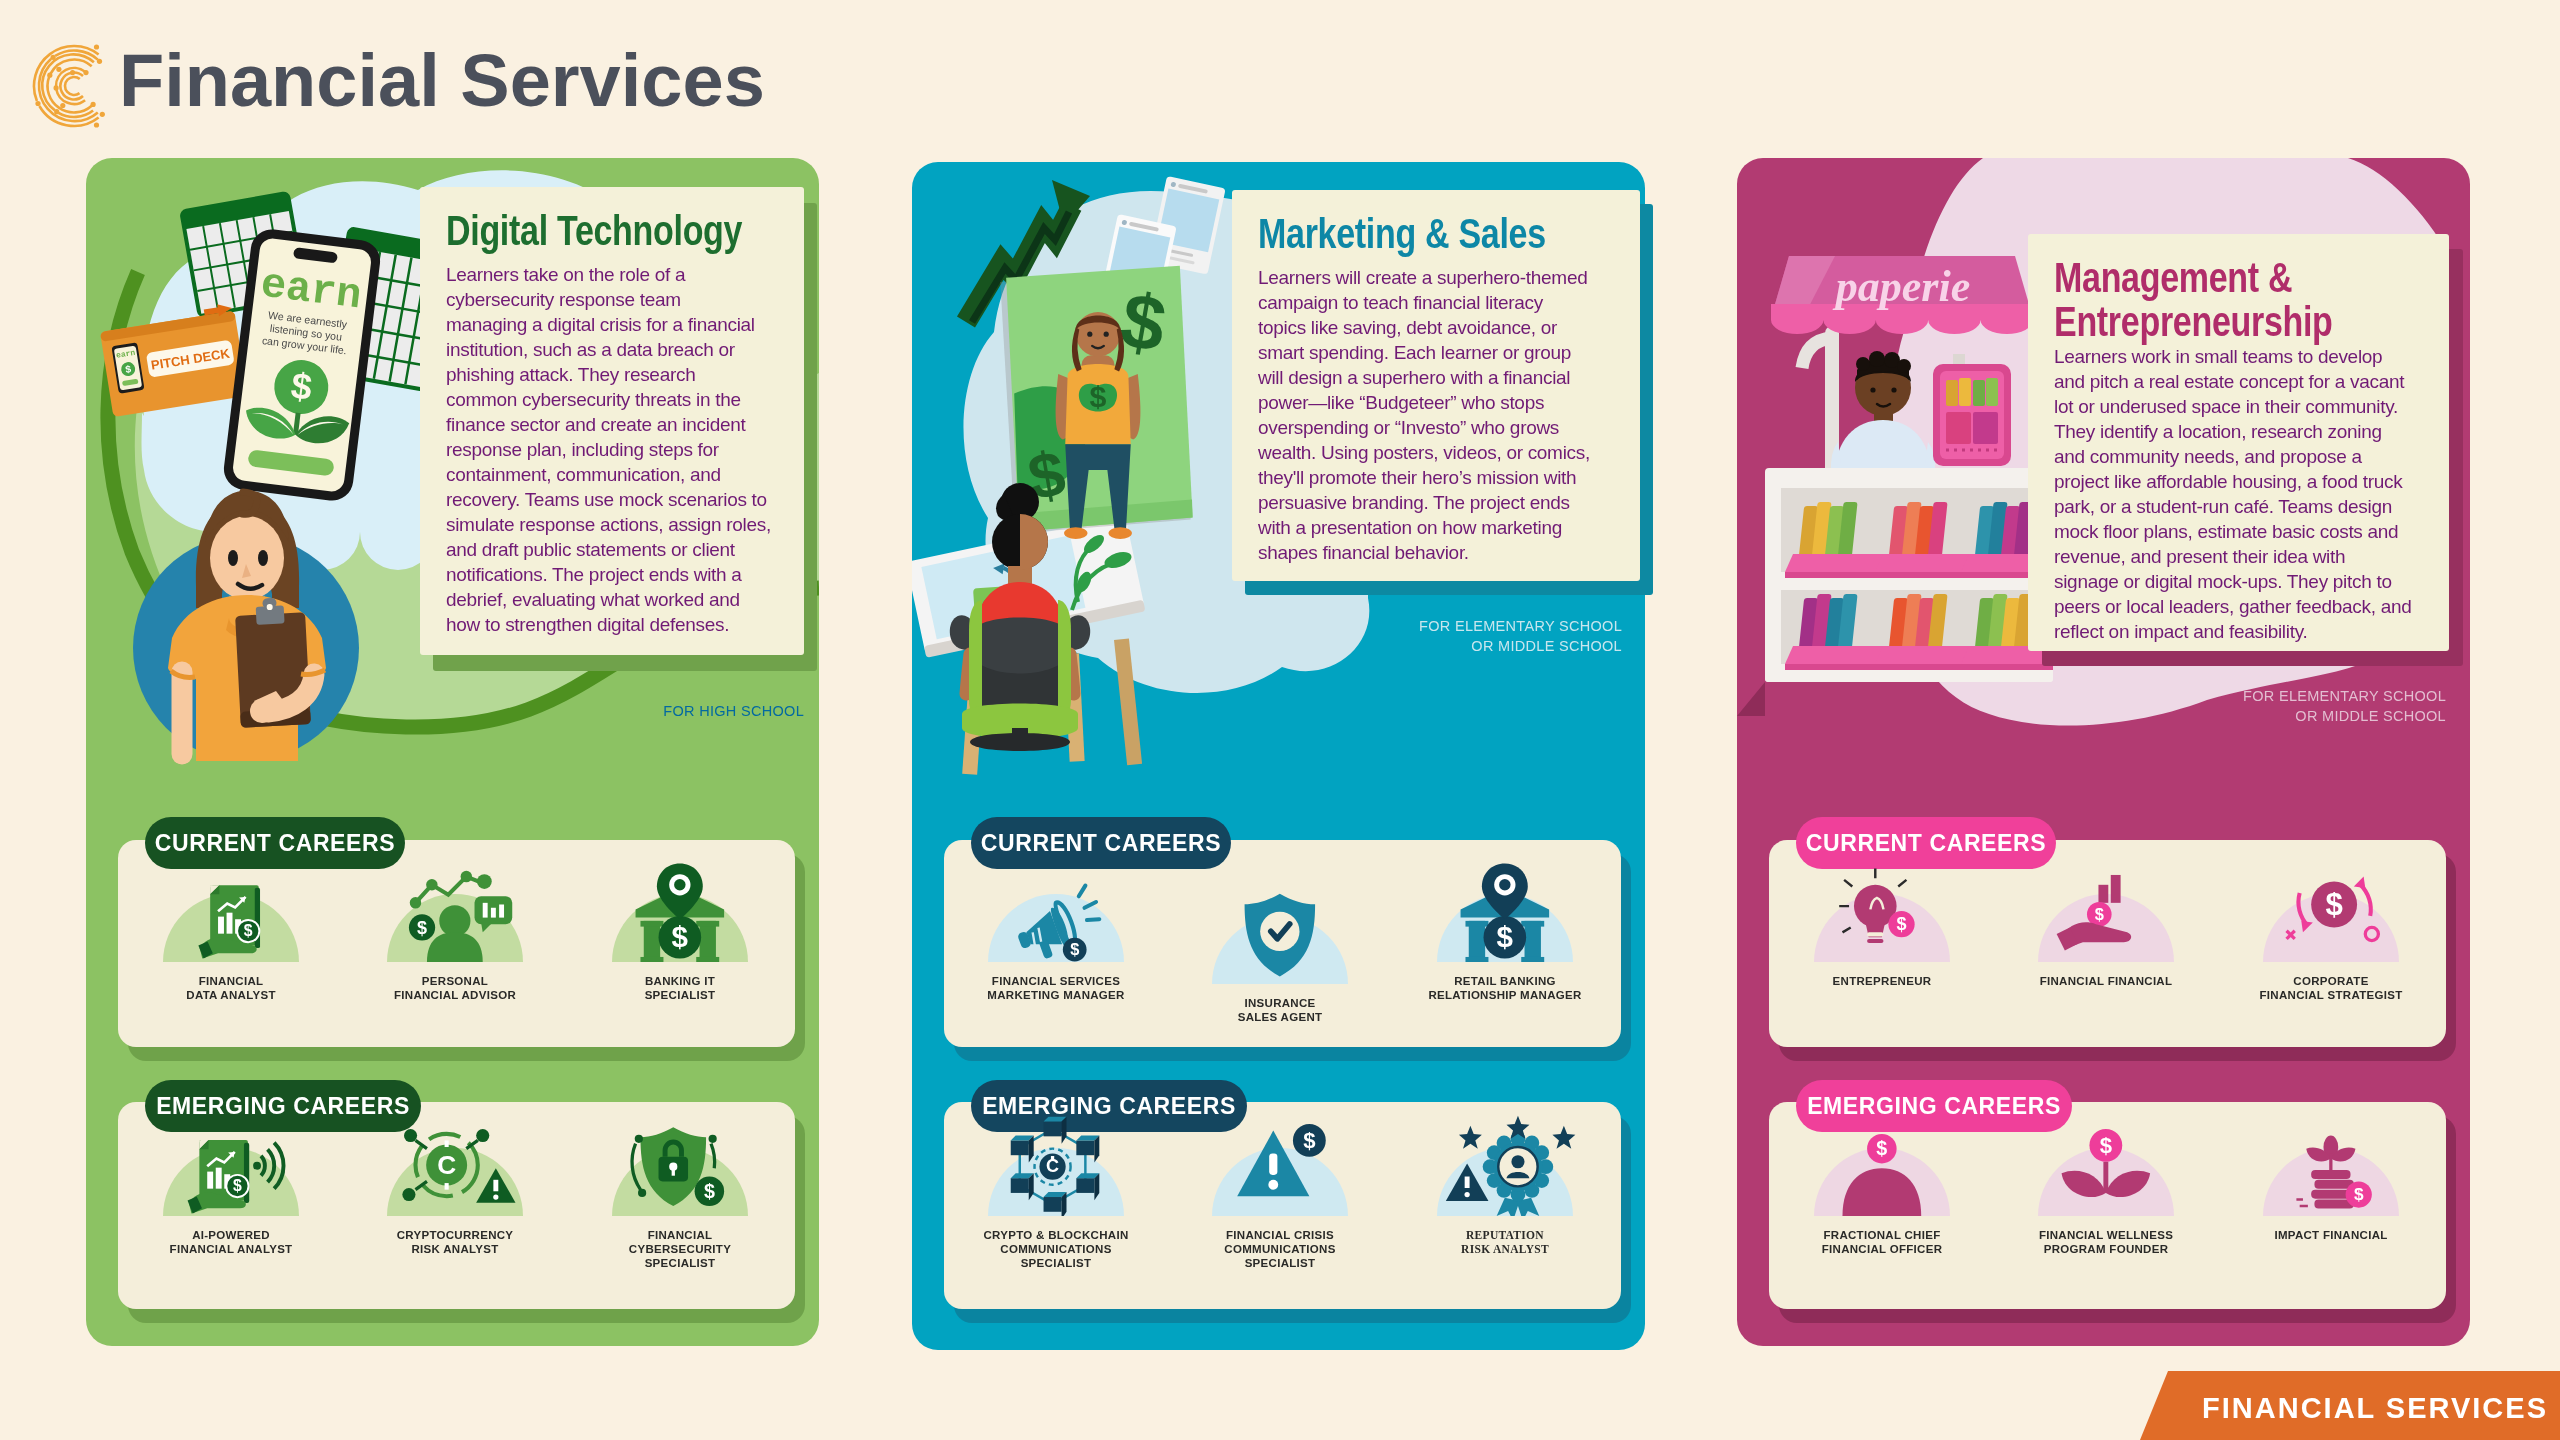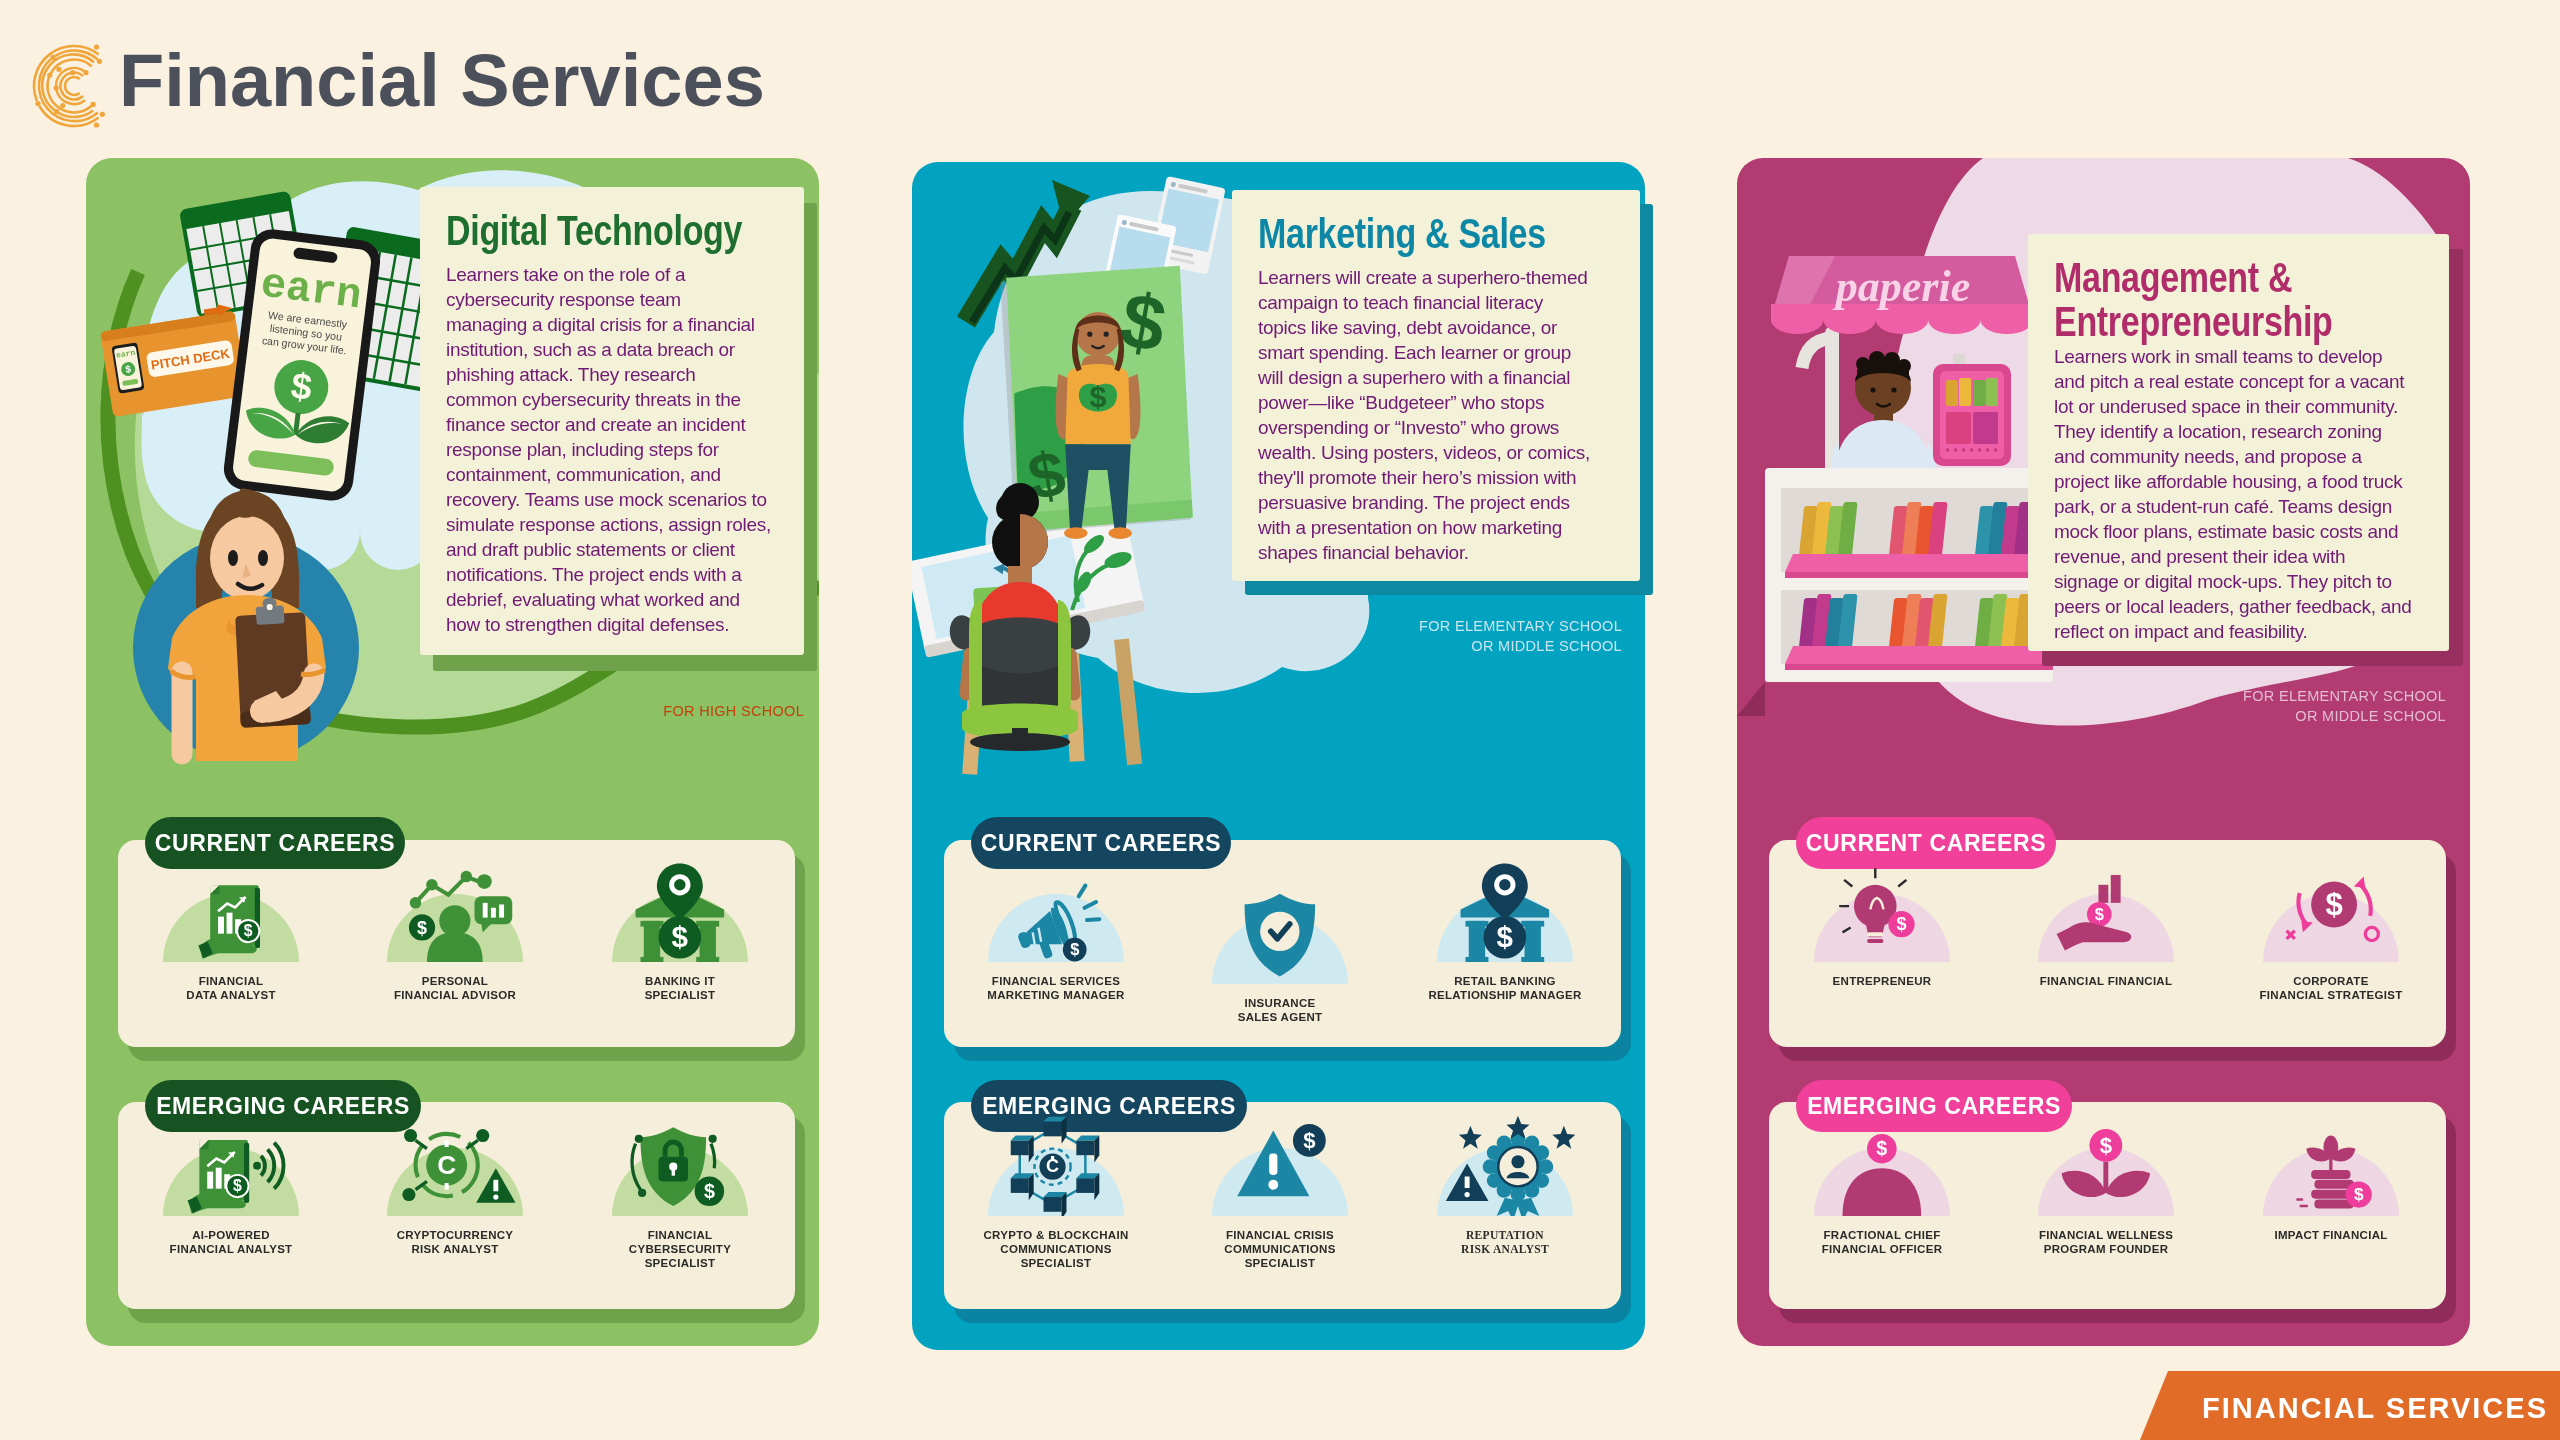--- a/index.html
+++ b/index.html
@@ -16,21 +16,21 @@
   .tbox h2 { font-weight:bold; font-size:34px; line-height:35px; letter-spacing:-0.3px; transform:scaleY(1.25); transform-origin:left top; }
     .tbox p { font-size:19px; line-height:25px; color:#701a75; margin-top:18px; letter-spacing:-0.3px; }
   .tbox.g { left:420px; top:187px; width:384px; height:468px; box-shadow:13px 16px 0 #70a24b; }
   .tbox.g h2 { color:#1d6e2f; }
   .tbox.t { left:1212px; top:190px; width:408px; height:391px; box-shadow:13px 14px 0 #0d89a2;margin-left:20px; }
   .tbox.t h2 { color:#0d87a6; }
   .tbox.p { left:2028px; top:186px; width:421px; height:417px; box-shadow:14px 15px 0 #97305f;margin-top:48px; }
   .tbox.p h2 { color:#b02d6a; }
 
   .school { position:absolute; text-align:right; font-size:14.5px; letter-spacing:0.3px; line-height:20px; z-index:4; }
-  .school.g { right:1756px; top:701px; color:#c2410c; }
+  .school.g { right:1756px; top:701px; color:#0369a1; }
   .school.t { right:938px; top:616px; color:#c8e6ee; }
   .school.p { right:114px; top:686px; color:#e3bed1; }
 
   .pill { position:absolute; height:52px; border-radius:26px; color:#fff; font-weight:bold;
           font-size:23px; letter-spacing:0.6px; line-height:52px; text-align:center; z-index:5; }
   .pill.g { background:#175222; }
   .pill.t { background:#14465f; }
   .pill.p { background:#f0409a; }
 
   .cbox { position:absolute; width:677px; height:207px; background:#f4eeda; border-radius:18px; }

